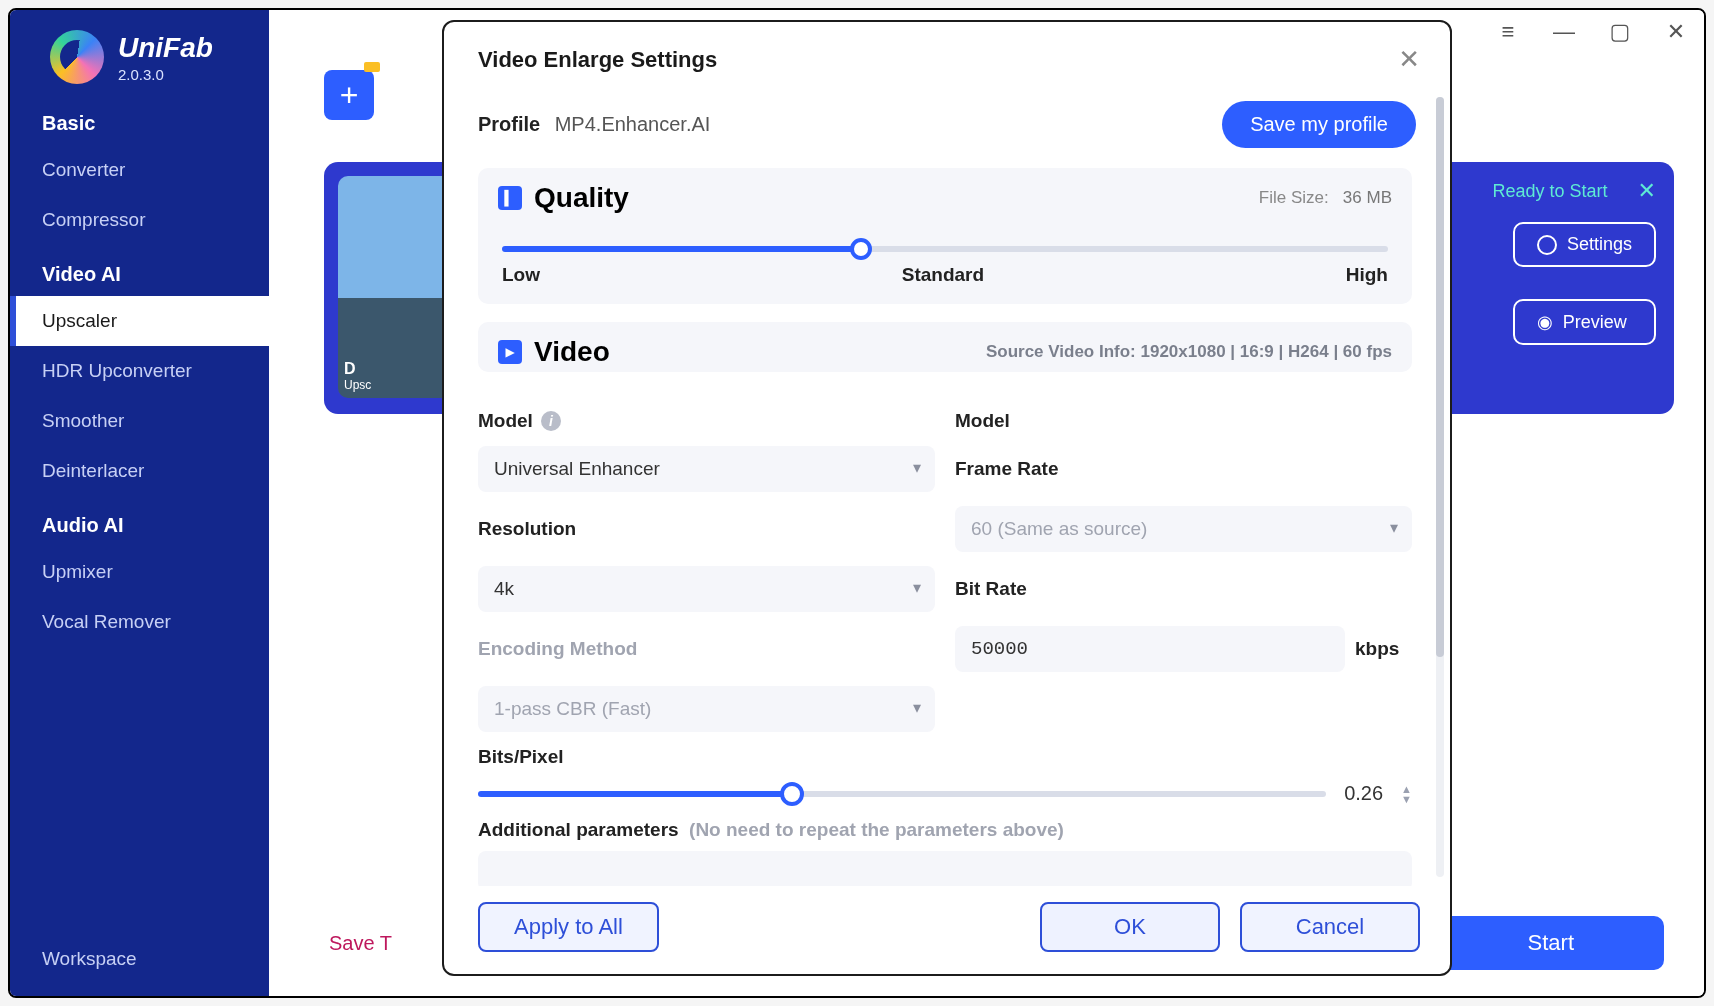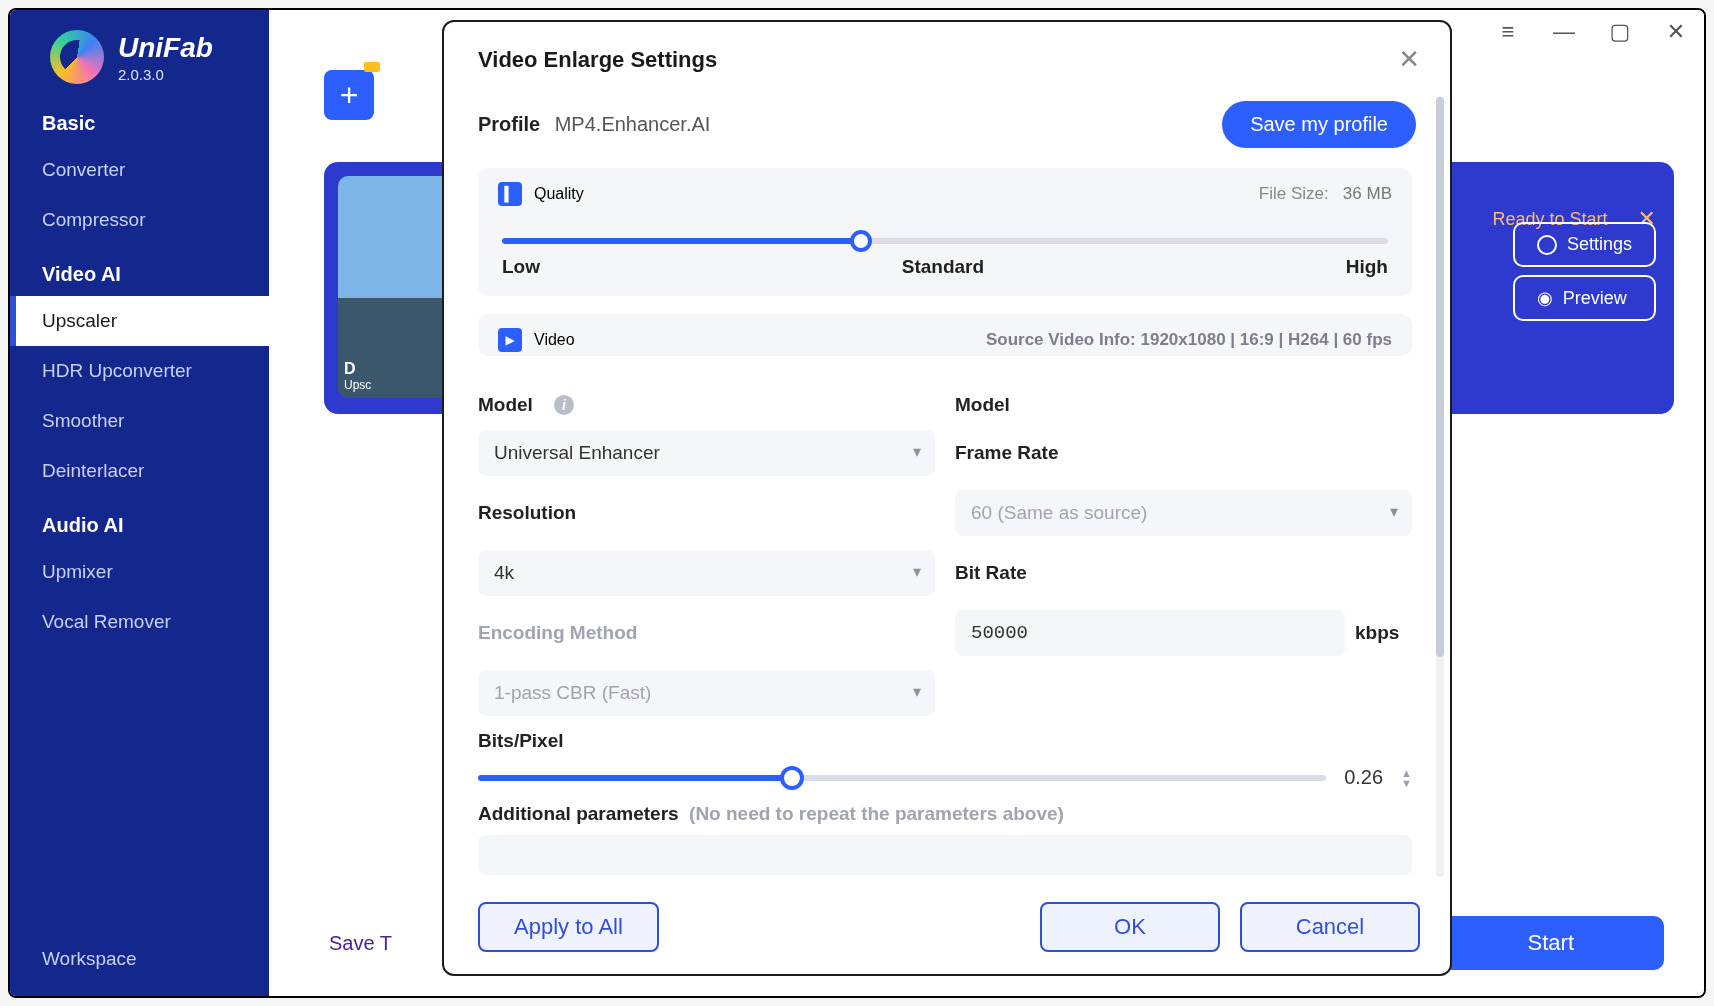--- a/index.html
+++ b/index.html
@@ -110,39 +110,38 @@
 }
 .thumb {
   width: 124px; height: 222px;
   border-radius: 10px;
   background: linear-gradient(#7db5e8 55%, #3b576c 55%);
   display:flex; flex-direction:column; justify-content:flex-end;
   color:#fff; font-size:12px; padding:6px;
 }
 .card-right {
   position:absolute; right:18px; top:16px;
-  color:#fdba74;
+  color:#5eead4;
   display:flex; align-items:center; gap:30px;
   font-size:18px;
-  margin-top:28px;
 }
 .card-close { font-size:22px; cursor:pointer; }
-.card-btns { position:absolute; right:18px; top:60px; display:flex; flex-direction:column; gap:8px; }
+.card-btns { position:absolute; right:18px; top:60px; display:flex; flex-direction:column; gap:32px; }
 .card-btn {
   border: 2px solid #fff; color:#fff; background:transparent;
   border-radius:10px; padding:10px 22px;
   display:flex; align-items:center; gap:10px; font-size:18px;
   cursor:pointer;
 }
 .card-btn .ic { width:20px;height:20px; border:2px solid #fff; border-radius:50%; display:inline-block; }
 .footer-row {
   position:absolute; bottom:26px; left:60px; right:40px;
   display:flex; align-items:center; justify-content:space-between;
 }
-.save-to { font-size:20px; color:#4c1d95; }
+.save-to { font-size:20px; color:#be185d; }
 .start-btn {
   background:#2d5eff; color:#fff; font-size:22px;
   border:none; border-radius:10px; padding:14px 90px;
   cursor:pointer;
   text-align:right;
 }
 .modal {
   position:absolute;
   left: 432px; top: 10px;
   width: 1010px; height: 956px;
@@ -188,42 +187,42 @@
 .section-head {
   display:flex; align-items:center; justify-content:space-between;
 }
 .section-head-left { display:flex; align-items:center; gap:12px; }
 .sec-icon {
   width:24px; height:24px; border-radius:4px;
   display:inline-flex; align-items:center; justify-content:center;
 }
 .sec-icon.doc { background:#2d5eff; color:#fff; font-size:14px; }
 .sec-icon.play { background:#2d5eff; color:#fff; font-size:12px; }
-.sec-title { font-size:16px; font-weight:400; }
+.sec-title { font-size:28px; font-weight:700; }
 .file-size { font-size:17px; color:#777; }
 .file-size-label{color:#888;}
 .quality-slider-wrap { padding: 22px 4px 4px 4px; }
 .q-track {
   height:6px; border-radius:3px;
   background: linear-gradient(to right, #2d5eff 0 40.5%, #d9dde8 40.5% 100%);
   position:relative;
   margin: 10px 0 12px 0;
 }
 .q-thumb {
   position:absolute; top:-8px; left:40.5%;
   width:22px; height:22px; background:#fff; border:4px solid #2d5eff; border-radius:50%;
   transform: translateX(-50%);
 }
 .q-labels { display:flex; justify-content:space-between; font-size:19px; font-weight:700; color:#222; margin-top:4px;}
 .video-info { font-size:17px; font-weight:700; color:#7a7f8c; }
 .form-grid {
   display:grid; grid-template-columns: 1fr 1fr; gap: 14px 20px;
   padding: 20px 0 0 0;
 }
-.field-label { font-size:19px; font-weight:700; color:#222; display:flex; align-items:center; gap:21px;}
+.field-label { font-size:19px; font-weight:700; color:#222; display:flex; align-items:center; gap:8px;}
 .field-label.muted { color:#a0a4b0; }
 .info-ic { width:20px;height:20px; border-radius:50%; background:#b9bdc9; color:#fff; font-size:14px; display:inline-flex;align-items:center;justify-content:center; font-style:italic; font-weight:700;}
 .select, .text-input {
   background:#f5f6fa; border:none; border-radius:8px;
   height:46px; font-size:19px; color:#333; padding:0 40px 0 16px;
   width:100%; position:relative;
   display:flex; align-items:center;
 }
 .select.disabled, .text-input.disabled { color:#a0a4b0; }
 .select-wrap { position:relative; }

